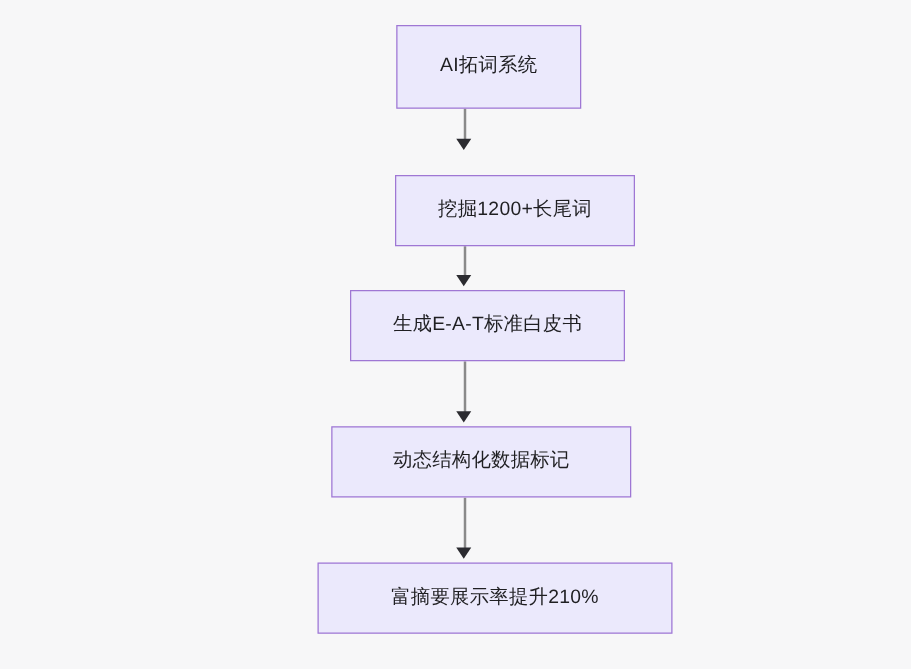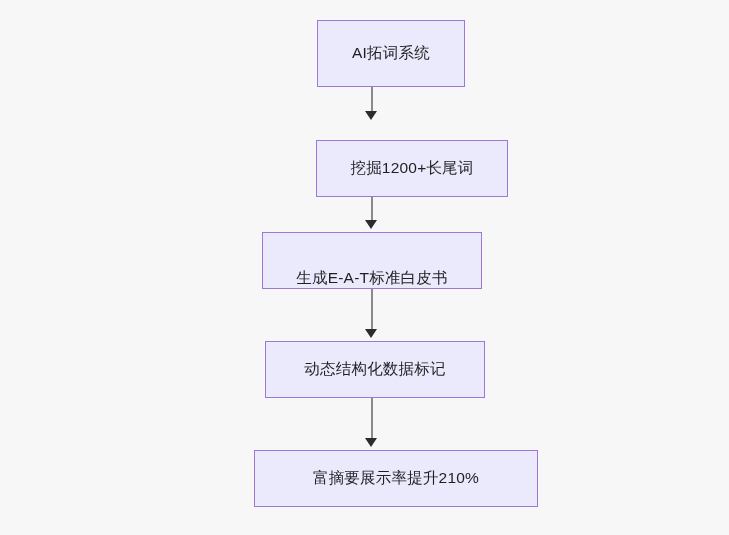--- a/index.html
+++ b/index.html
@@ -64,25 +64,25 @@
   <div class="arrowhead" style="left:365px; top:438px;"></div>
 
   <div class="node" style="left:298px; top:20px; width:148px; height:67px;margin-left:19px;">
     <span>AI拓词系统</span>
   </div>
 
   <div class="node" style="left:276px; top:140px; width:192px; height:57px;margin-left:40px;">
     <span>挖掘1200+长尾词</span>
   </div>
 
-  <div class="node" style="left:262px; top:232px; width:220px; height:57px;align-items:flex-end;">
+  <div class="node" style="left:280px; top:232px; width:220px; height:57px;">
     <span>生成E-A-T标准白皮书</span>
   </div>
 
-  <div class="node" style="left:265px; top:341px; width:220px; height:57px;">
+  <div class="node" style="left:265px; top:341px; width:240px; height:57px;">
     <span>动态结构化数据标记</span>
   </div>
 
   <div class="node" style="left:254px; top:450px; width:284px; height:57px;">
     <span>富摘要展示率提升210%</span>
   </div>
 
 </div>
 
 </body></html>

